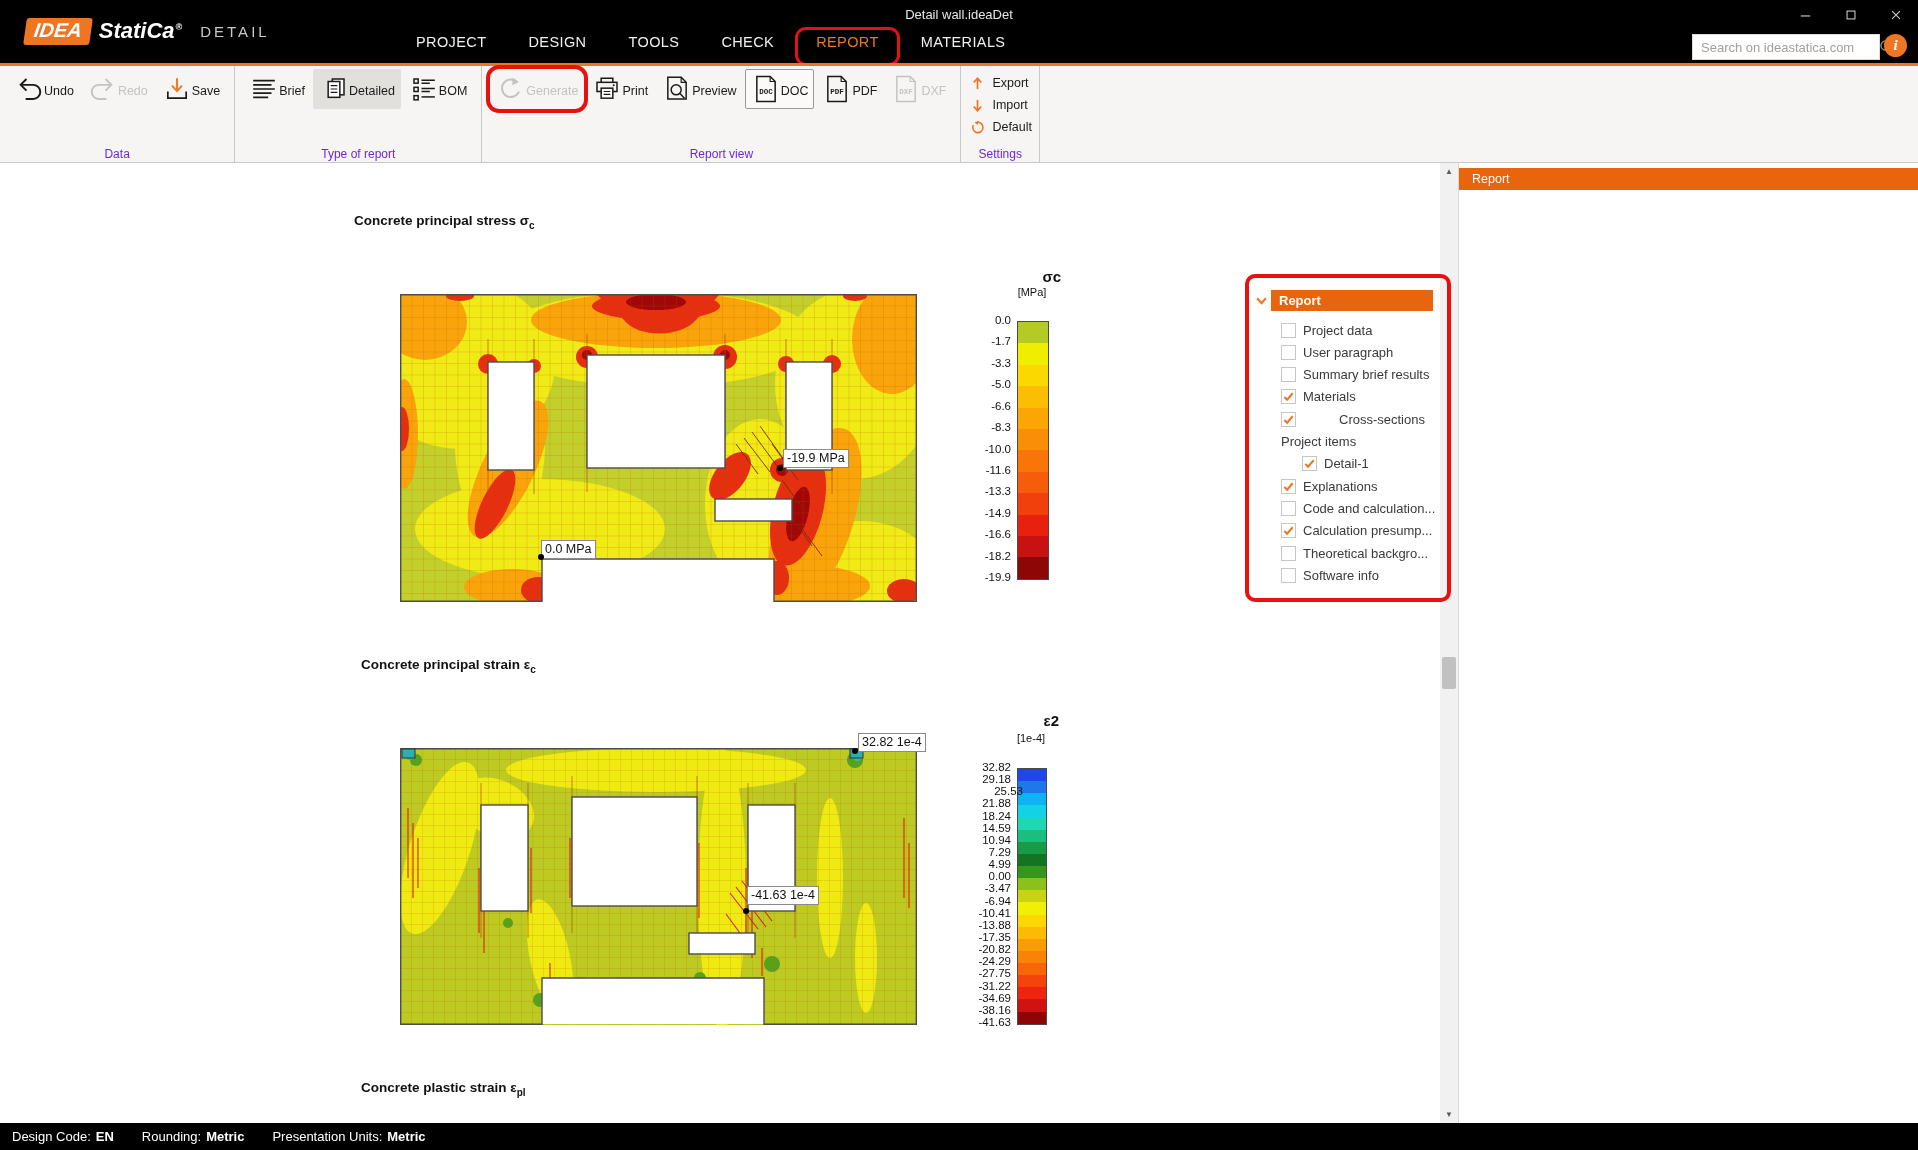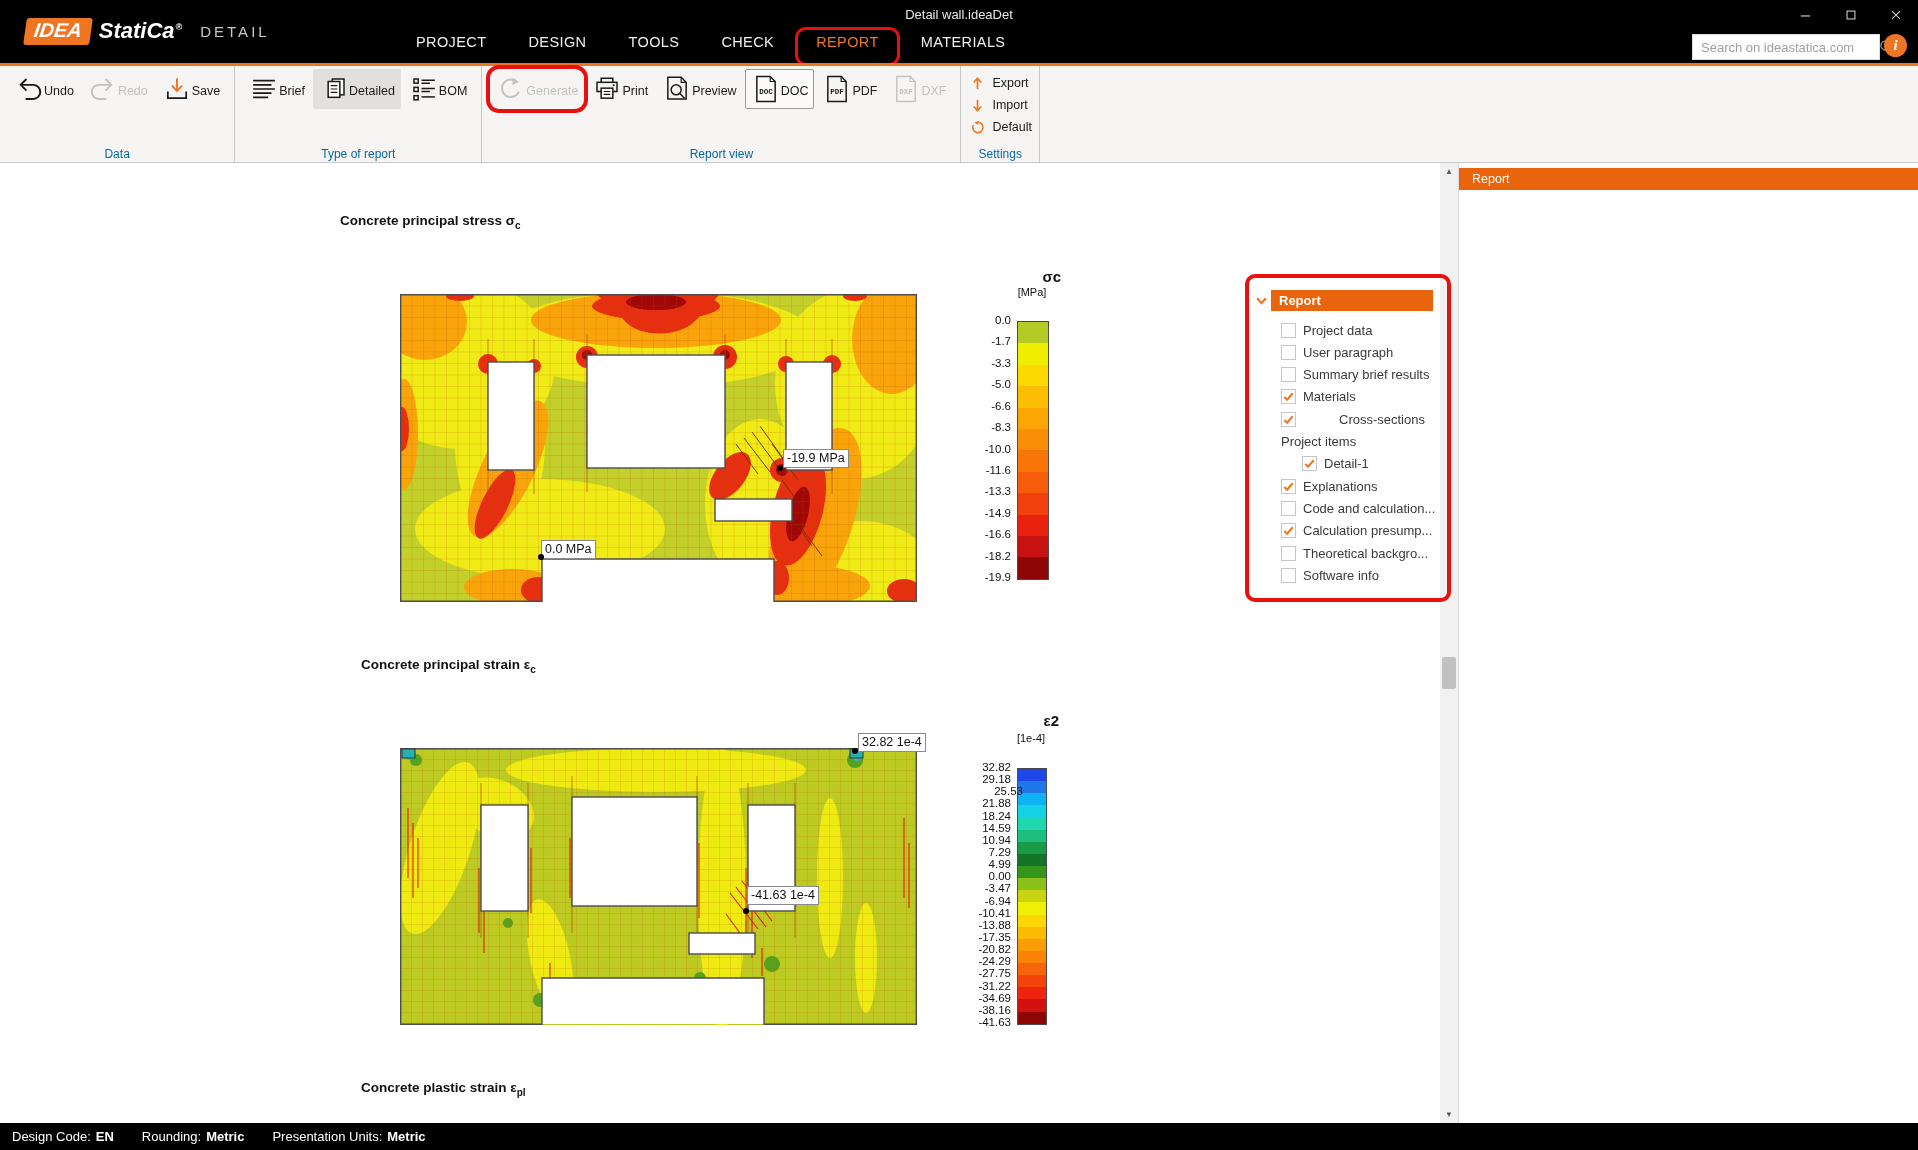--- a/index.html
+++ b/index.html
@@ -25,21 +25,21 @@
   .searchbox input{flex:1;border:none;outline:none;font-size:13px;color:#555;padding:0 2px 0 8px;background:transparent;font-family:"Liberation Sans",sans-serif}
   .searchbox input::placeholder{color:#9f9f9f}
   .search-ic{width:20px;height:16px;flex:0 0 auto;margin-right:3px}
   .info-btn{position:absolute;left:1884px;top:4px;width:23px;height:23px;border-radius:50%;background:#ee7623;color:#fff;
             font-weight:bold;font-style:italic;font-family:"Liberation Serif",serif;font-size:15px;
             display:flex;align-items:center;justify-content:center}
   
   .ribbon{position:absolute;left:0;top:63px;right:0;height:100px;background:#f6f5f3;box-sizing:border-box;
           border-top:3px solid #ee7623;border-bottom:1px solid #c9c9c9;display:flex}
   .rgroup{position:relative;display:flex;align-items:flex-start;padding:3px 7px 16px;border-right:1px solid #c9c9c9}
-  .rgroup-caption{position:absolute;bottom:1px;left:0;right:0;text-align:center;font-size:12px;color:#0369a1;white-space:nowrap}
+  .rgroup-caption{position:absolute;bottom:1px;left:0;right:0;text-align:center;font-size:12px;color:#6d28d9;white-space:nowrap}
   .rbtn{display:flex;flex-direction:row;align-items:center;padding:3px 5px;min-width:34px;color:#1a1a1a;
         border:1px solid transparent;border-radius:2px;margin:0 1px}
   .rbtn .ric{height:32px;display:flex;align-items:center;justify-content:center}
   .rbtn .rlabel{font-size:12.5px;margin-top:3px;white-space:nowrap}
   .rbtn.disabled{color:#c3c3c3}
   .rbtn.selected{background:#e2e0dd}
   .rbtn.outlined{border-color:#9a9a9a;background:#fbfaf9}
   .rbtn.annotated{box-shadow:0 0 0 4px #e81111;border-radius:9px}
   .rstack{display:flex;flex-direction:column;padding-top:3px}
   .rrow{display:flex;align-items:center;height:22px;color:#1a1a1a;font-size:12.5px}
@@ -293,21 +293,21 @@
             </span>
             <span>Default</span>
           </div>
         </div>
         <div class="rgroup-caption">Settings</div>
       </div>
     </div>
 
   <div class="main-doc">
 
-    <div class="doc-heading" style="left:340px;top:50px"><span>Concrete principal stress σ</span><sub>c</sub></div>
+    <div class="doc-heading" style="left:354px;top:50px"><span>Concrete principal stress σ</span><sub>c</sub></div>
     <div class="doc-heading" style="left:361px;top:494px"><span>Concrete principal strain ε</span><sub>c</sub></div>
     <div class="doc-heading" style="left:361px;top:917px"><span>Concrete plastic strain ε</span><sub>pl</sub></div>
 
     <svg class="plot" style="left:400px;top:131px" width="517" height="308" viewBox="0 0 517 308">
       <defs>
         <pattern id="mesh1" width="11.5" height="11.5" patternUnits="userSpaceOnUse">
           <path d="M11.5 0 H0 V11.5" fill="none" stroke="rgba(190,85,0,0.5)" stroke-width="0.7"></path>
         </pattern>
       </defs>
       <rect width="517" height="308" fill="#c3d02b"></rect>

